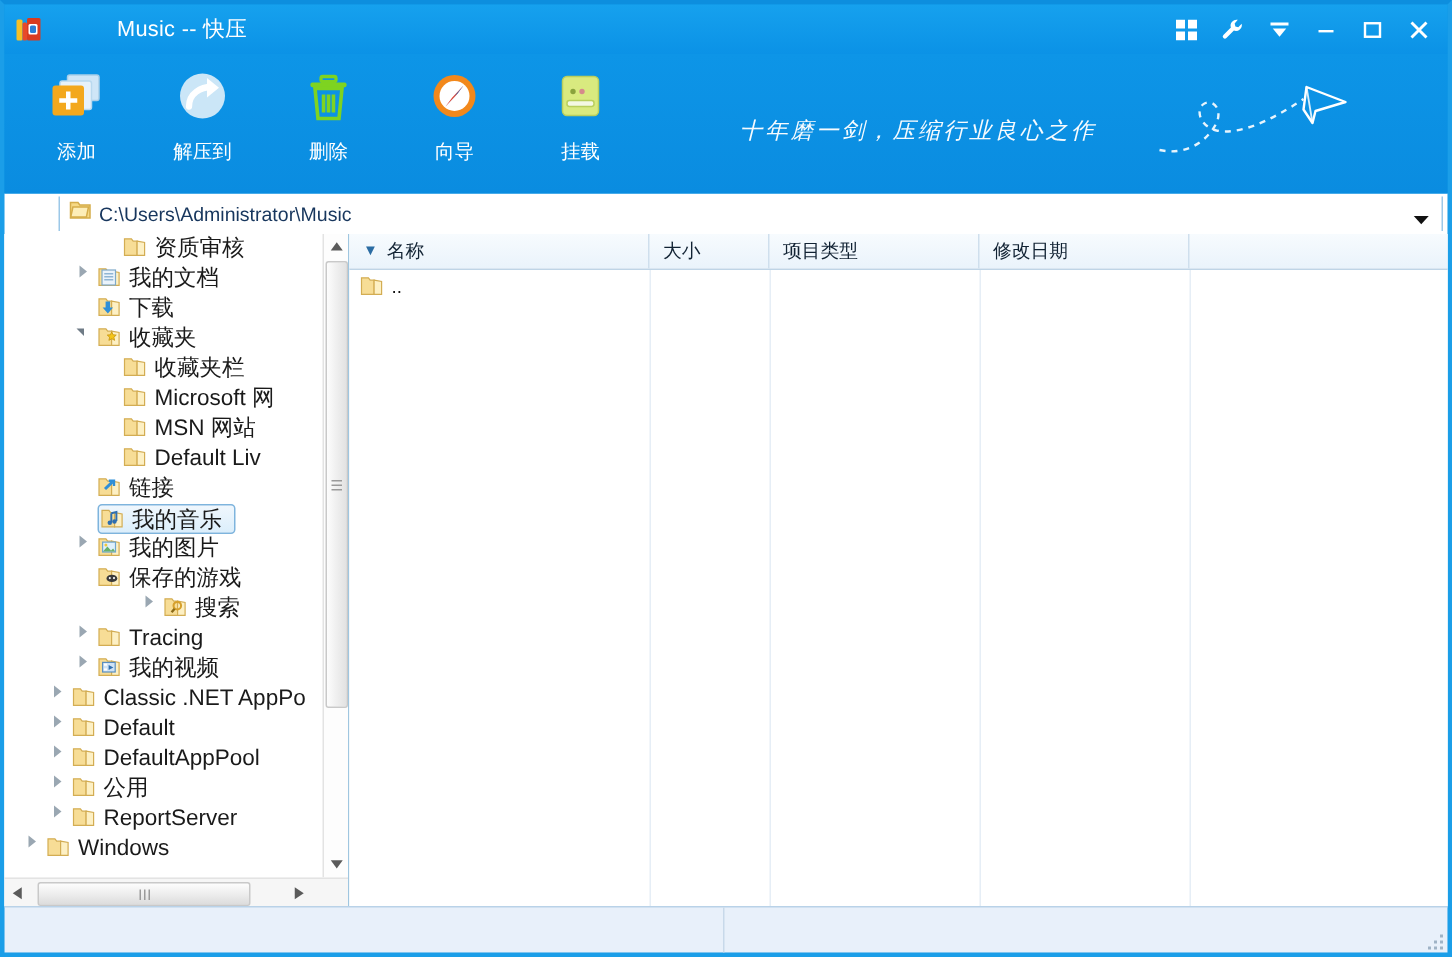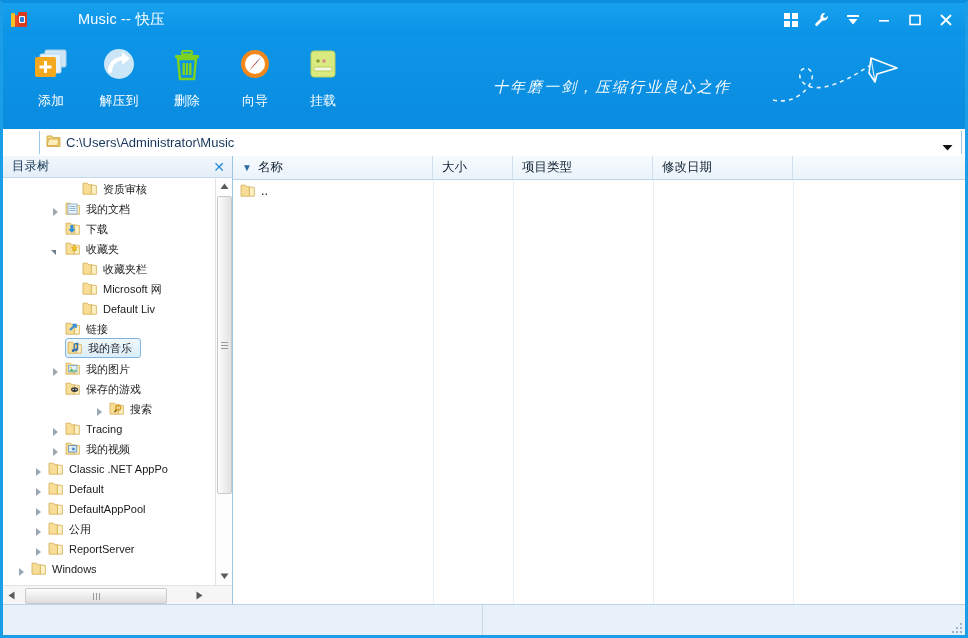--- a/index.html
+++ b/index.html
@@ -40,20 +40,21 @@
     width:31px;height:31px;display:flex;align-items:center;justify-content:center;
     color:#fff;cursor:default;
   }
   .tb-btn svg{display:block;}
   
   .toolbar{
     height:86px;flex:0 0 86px;position:relative;
     background:linear-gradient(180deg,#0d95e7 0%,#0a8ce0 100%);
     display:flex;align-items:flex-start;padding-left:14px;padding-top:7px;
     overflow:hidden;
+    gap:16px;
   }
   .tool{
     width:68px;display:flex;flex-direction:column;align-items:center;cursor:default;
   }
   .tool .glyph{height:44px;display:flex;align-items:center;justify-content:center;}
   .tool .tlabel{color:#ffffff;font-size:13px;margin-top:5px;}
   .slogan{
     position:absolute;left:470px;top:18px;width:470px;height:60px;
     pointer-events:none;
   }
@@ -91,21 +92,21 @@
     background:linear-gradient(180deg,#f2f7fc 0%,#e4eef8 100%);
     border-bottom:1px solid #c5d9ea;
     display:flex;align-items:center;justify-content:space-between;
     padding:0 7px 0 9px;box-sizing:border-box;
   }
   .tree-header .th-title{font-size:12.5px;color:#1b3a59;}
   .tree-close{color:#2a8fd8;font-size:14px;font-weight:bold;line-height:1;cursor:default;}
   .tree-body{flex:1;position:relative;overflow:hidden;background:#fff;}
   .tree-scroll{position:absolute;left:0;top:0;right:16px;bottom:0;overflow:hidden;}
   .tnode{
-    height:20px;display:flex;align-items:flex-end;white-space:nowrap;font-size:11px;color:#1a1a1a;
+    height:20px;display:flex;align-items:flex-start;white-space:nowrap;font-size:15px;color:#1a1a1a;
     position:relative;
   }
   .exp{
     width:11px;height:11px;margin-right:3px;flex:0 0 11px;position:relative;
   }
   .exp.none{visibility:hidden;}
   .exp .tri-closed{
     position:absolute;left:2px;top:1px;width:0;height:0;
     border-left:5px solid #9aa7b2;border-top:4px solid transparent;border-bottom:4px solid transparent;
   }
@@ -326,24 +327,20 @@
         <svg width="11" height="7" viewBox="0 0 11 7">
             <path d="M0.5 1 L10.5 1 L5.5 6.5 Z" fill="#111"></path>
           </svg>
       </span>
     </div>
   </div>
 
   <div class="bodyarea">
 
     <div class="treepanel">
-      <div class="tree-header">
-        <span class="th-title">目录树</span>
-        <span class="tree-close">✕</span>
-      </div>
 
       <div class="tree-body">
         <div class="tree-scroll" id="tree-scroll">
             <div class="tnode" style="padding-left: 65px;">
               <span class="exp none"></span>
               <span class="sel-wrap">
                 <span class="fic"><svg width="16" height="16" viewBox="0 0 16 16">
                     <path d="M1 2.2 L5.6 2.2 L6.8 3.8 L9.4 3.8 L9.4 13.2 L1 13.2 Z" fill="#f7dd96" stroke="#d3ad53" stroke-width="0.8"></path>
                     <path d="M9.4 3.8 L14.4 4.6 L14.4 13.2 L9.4 13.2 Z" fill="#fdf0c4" stroke="#d3ad53" stroke-width="0.8"></path>
                   </svg></span>
@@ -401,20 +398,30 @@
               </span>
             </div>
             <div class="tnode" style="padding-left: 65px;">
               <span class="exp none"></span>
               <span class="sel-wrap">
                 <span class="fic"><svg width="16" height="16" viewBox="0 0 16 16">
                     <path d="M1 2.2 L5.6 2.2 L6.8 3.8 L9.4 3.8 L9.4 13.2 L1 13.2 Z" fill="#f7dd96" stroke="#d3ad53" stroke-width="0.8"></path>
                     <path d="M9.4 3.8 L14.4 4.6 L14.4 13.2 L9.4 13.2 Z" fill="#fdf0c4" stroke="#d3ad53" stroke-width="0.8"></path>
                   </svg></span>
                 <span class="tlabel-txt">Microsoft 网</span>
+              </span>
+            </div>
+            <div class="tnode" style="padding-left: 65px;">
+              <span class="exp none"></span>
+              <span class="sel-wrap">
+                <span class="fic"><svg width="16" height="16" viewBox="0 0 16 16">
+                    <path d="M1 2.2 L5.6 2.2 L6.8 3.8 L9.4 3.8 L9.4 13.2 L1 13.2 Z" fill="#f7dd96" stroke="#d3ad53" stroke-width="0.8"></path>
+                    <path d="M9.4 3.8 L14.4 4.6 L14.4 13.2 L9.4 13.2 Z" fill="#fdf0c4" stroke="#d3ad53" stroke-width="0.8"></path>
+                  </svg></span>
+                <span class="tlabel-txt">MSN 网站</span>
               </span>
             </div>
             <div class="tnode" style="padding-left: 65px;">
               <span class="exp none"></span>
               <span class="sel-wrap">
                 <span class="fic"><svg width="16" height="16" viewBox="0 0 16 16">
                     <path d="M1 2.2 L5.6 2.2 L6.8 3.8 L9.4 3.8 L9.4 13.2 L1 13.2 Z" fill="#f7dd96" stroke="#d3ad53" stroke-width="0.8"></path>
                     <path d="M9.4 3.8 L14.4 4.6 L14.4 13.2 L9.4 13.2 Z" fill="#fdf0c4" stroke="#d3ad53" stroke-width="0.8"></path>
                   </svg></span>
                 <span class="tlabel-txt">Default Liv</span>

